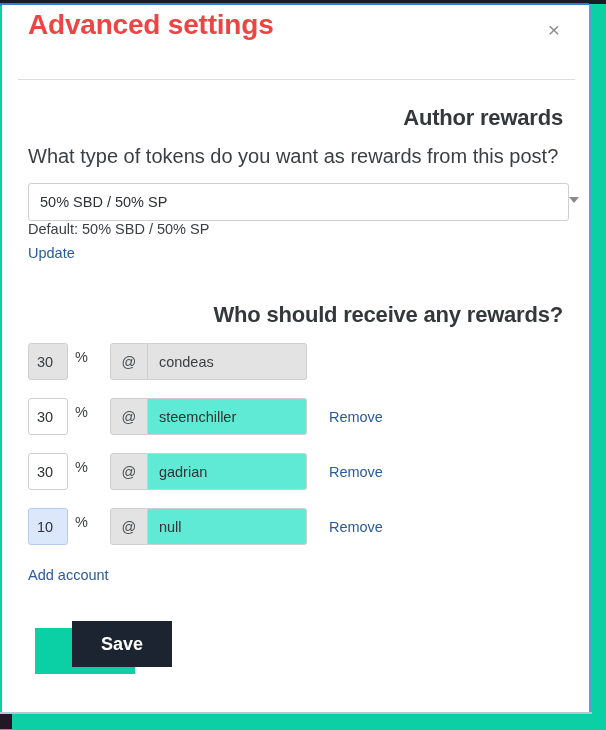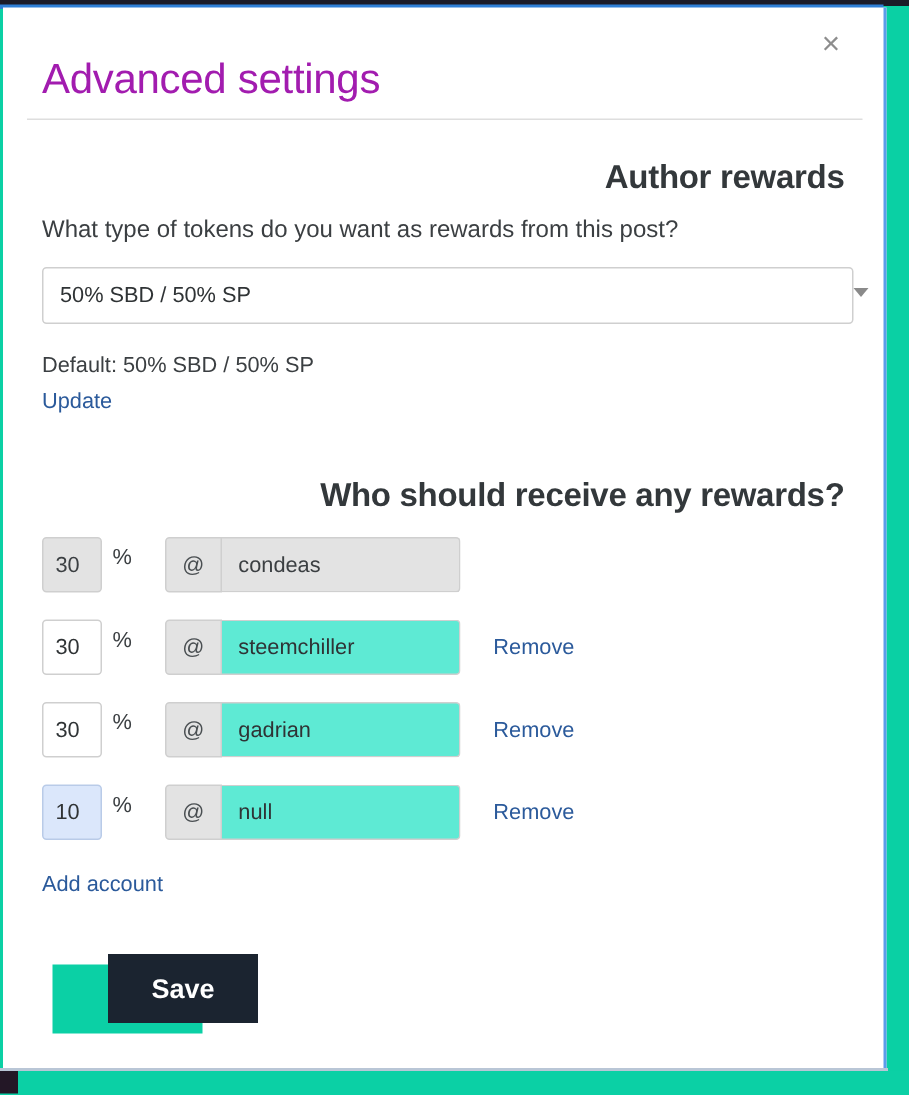--- a/index.html
+++ b/index.html
@@ -68,24 +68,24 @@
     overflow: hidden;
   }
 
   .modal-header {
     position: relative;
     height: 69px;
   }
   .modal-title {
     position: absolute;
     left: 26px;
-    top: 32px;
+    top: 4px;
     font-size: 28px;
-    font-weight: 400;
-    color: #a21caf;
+    font-weight: 700;
+    color: #ef4444;
     letter-spacing: -0.2px;
     white-space: nowrap;
   }
   .close-btn {
     position: absolute;
     right: 22px;
     top: 12px;
     width: 26px;
     height: 26px;
     line-height: 26px;
@@ -121,21 +121,21 @@
     letter-spacing: -0.2px;
     text-align: right;
   }
   .section-title.second {
     font-size: 22px;
     margin-top: 40px;
     margin-bottom: 0;
   }
 
   .help-text {
-    font-size: 16px;
+    font-size: 20px;
     color: #3b3f42;
     margin-top: 14px;
   }
 
   
   .select-wrap {
     position: relative;
     margin-top: 15px;
     width: 562px;
     height: 38px;
@@ -159,21 +159,20 @@
     width: 0; height: 0;
     border-left: 5px solid transparent;
     border-right: 5px solid transparent;
     border-top: 6px solid #8a8a8a;
     pointer-events: none;
   }
 
   .default-text {
     font-size: 14.5px;
     color: #3b3f42;
-    margin-top: 20px;
   }
   .link {
     font-size: 14.5px;
     color: #2b5a9b;
     text-decoration: none;
     cursor: pointer;
     display: inline-block;
   }
   .update-link { margin-top: 8px; }
 

